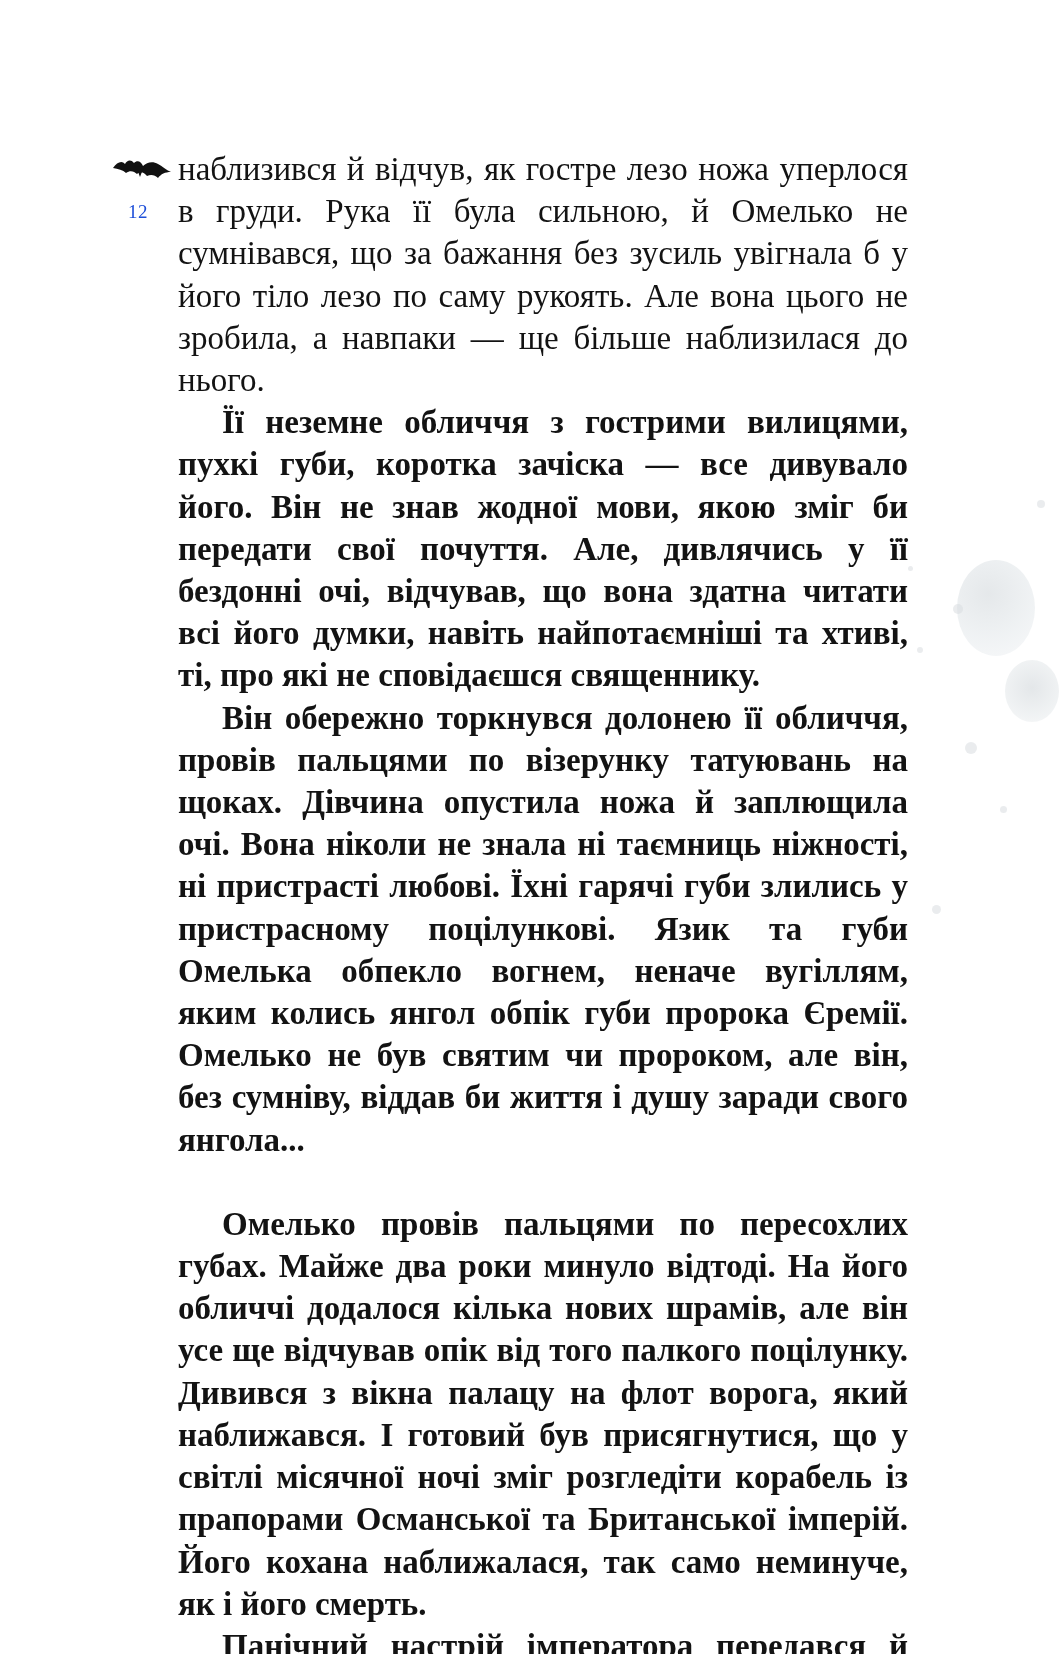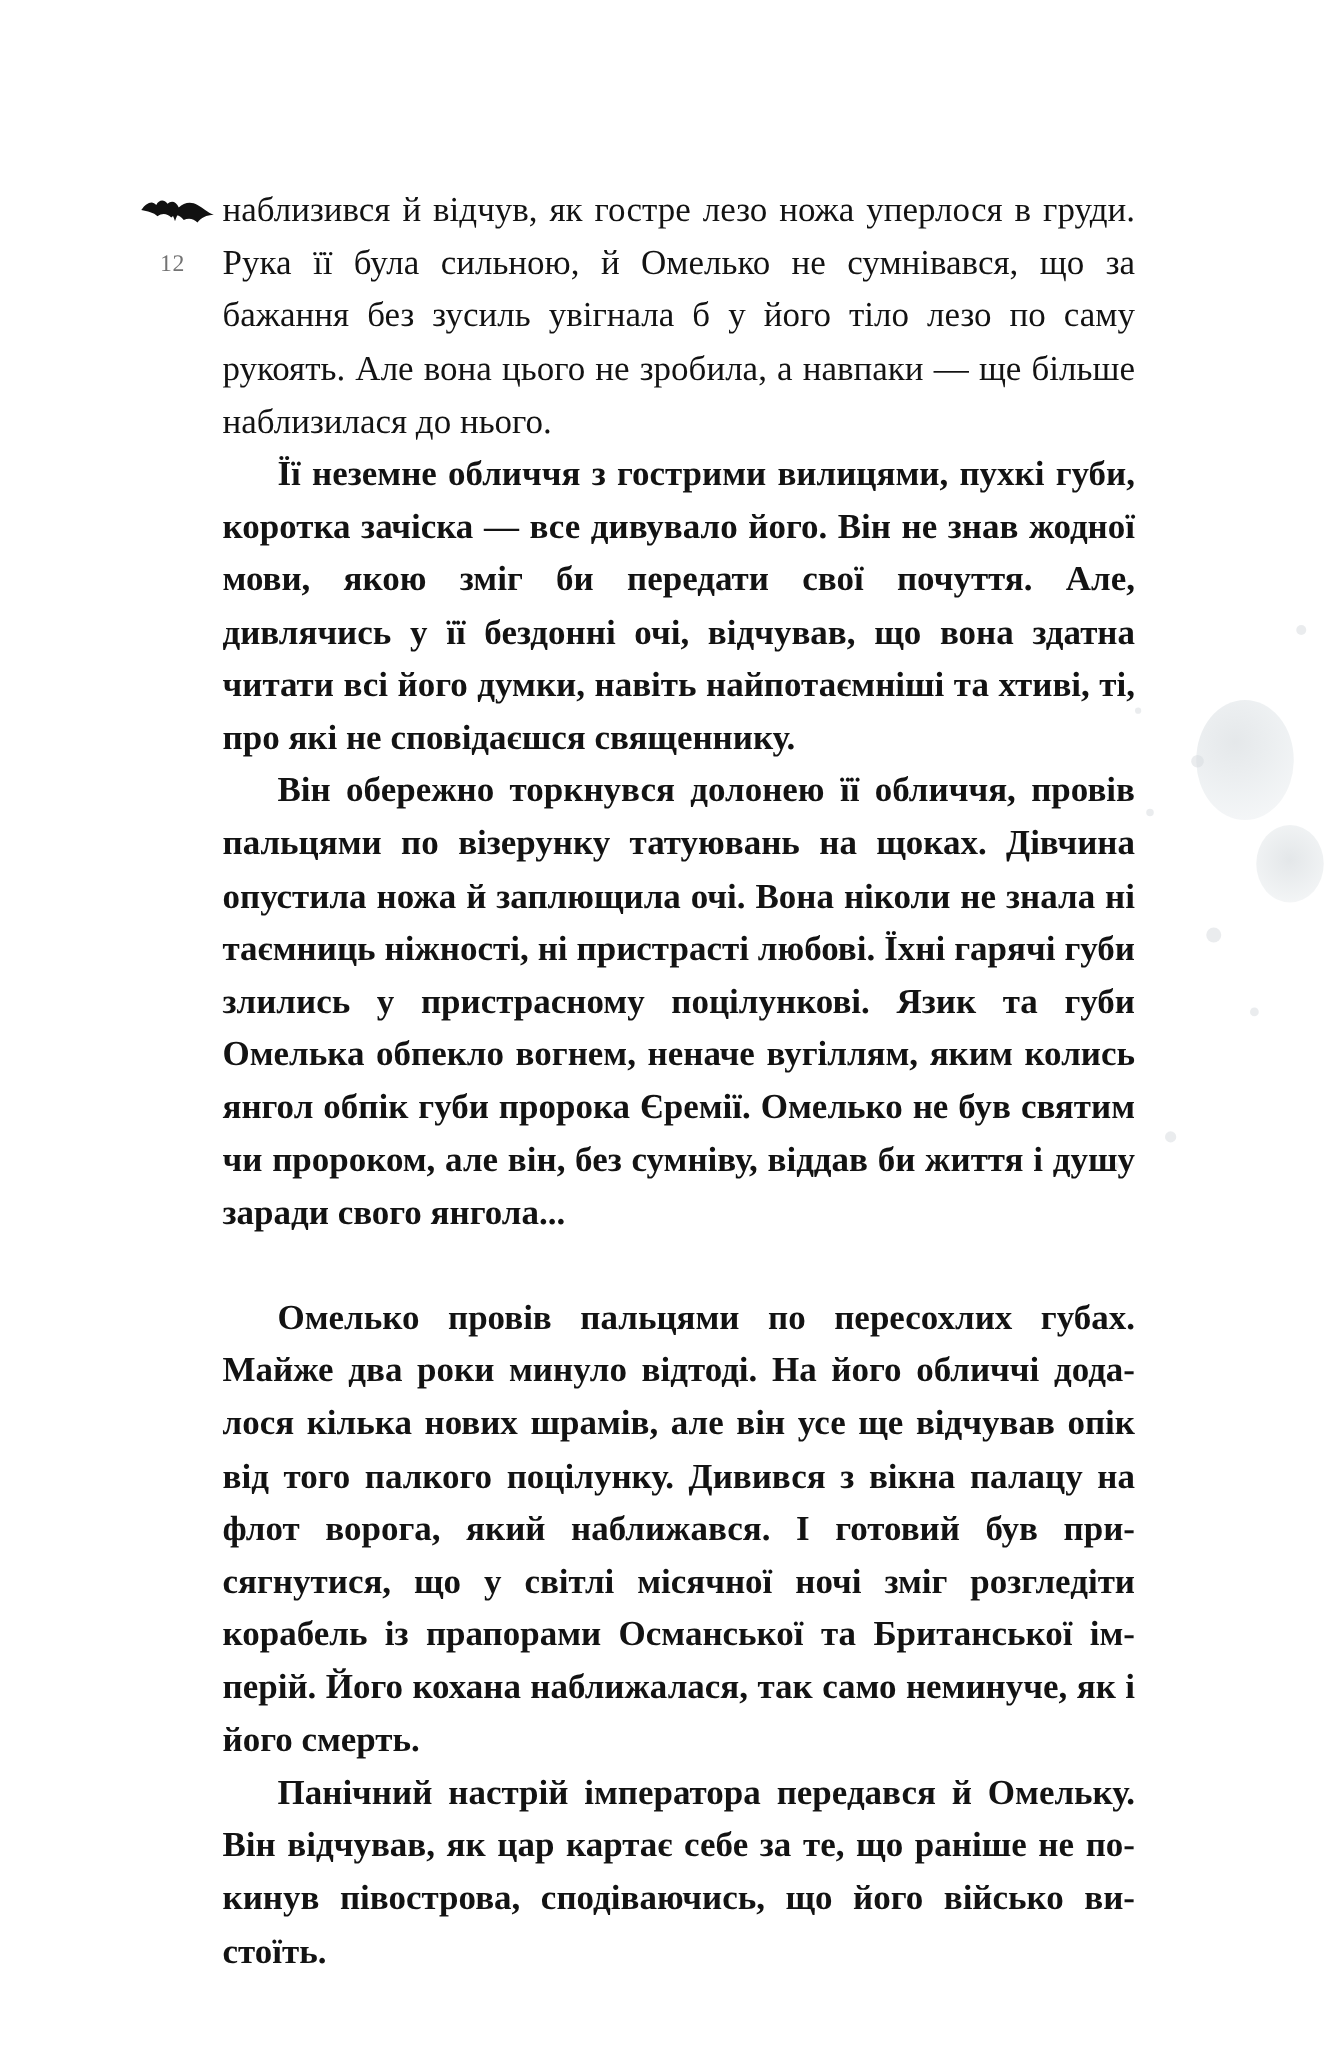--- a/index.html
+++ b/index.html
@@ -35,21 +35,21 @@
   .sp8 { right: 56px;  top: 806px;  width: 7px;   height: 7px;   }
   .sp9 { right: 18px;  top: 500px;  width: 8px;   height: 8px;   }
   .sp10{ right: 150px; top: 566px;  width: 5px;   height: 5px;   }
 
   .page-number {
     position: absolute;
     left: 128px;
     top: 201px;
     font-size: 19px;
     font-family: "Liberation Serif", serif;
-    color: #737373;
+    color: #1d4ed8;
     letter-spacing: .5px;
   }
 
   .bat-icon {
     position: absolute;
     left: 112px;
     top: 155px;
     width: 60px;
     height: 34px;
     color: #111;
@@ -58,21 +58,21 @@
 
   .text-column {
     position: absolute;
     left: 178px;
     top: 148px;
     width: 730px;
   }
 
   p.para {
     margin: 0;
-    font-size: 28px;
+    font-size: 33px;
     line-height: 42.2px;
     text-align: justify;
     text-justify: inter-word;
     hyphens: manual;
     color: #131313;
   }
   p.indent { text-indent: 44px; font-weight: bold; }
   .block-gap { height: 42px; }
 </style>
 </head>

